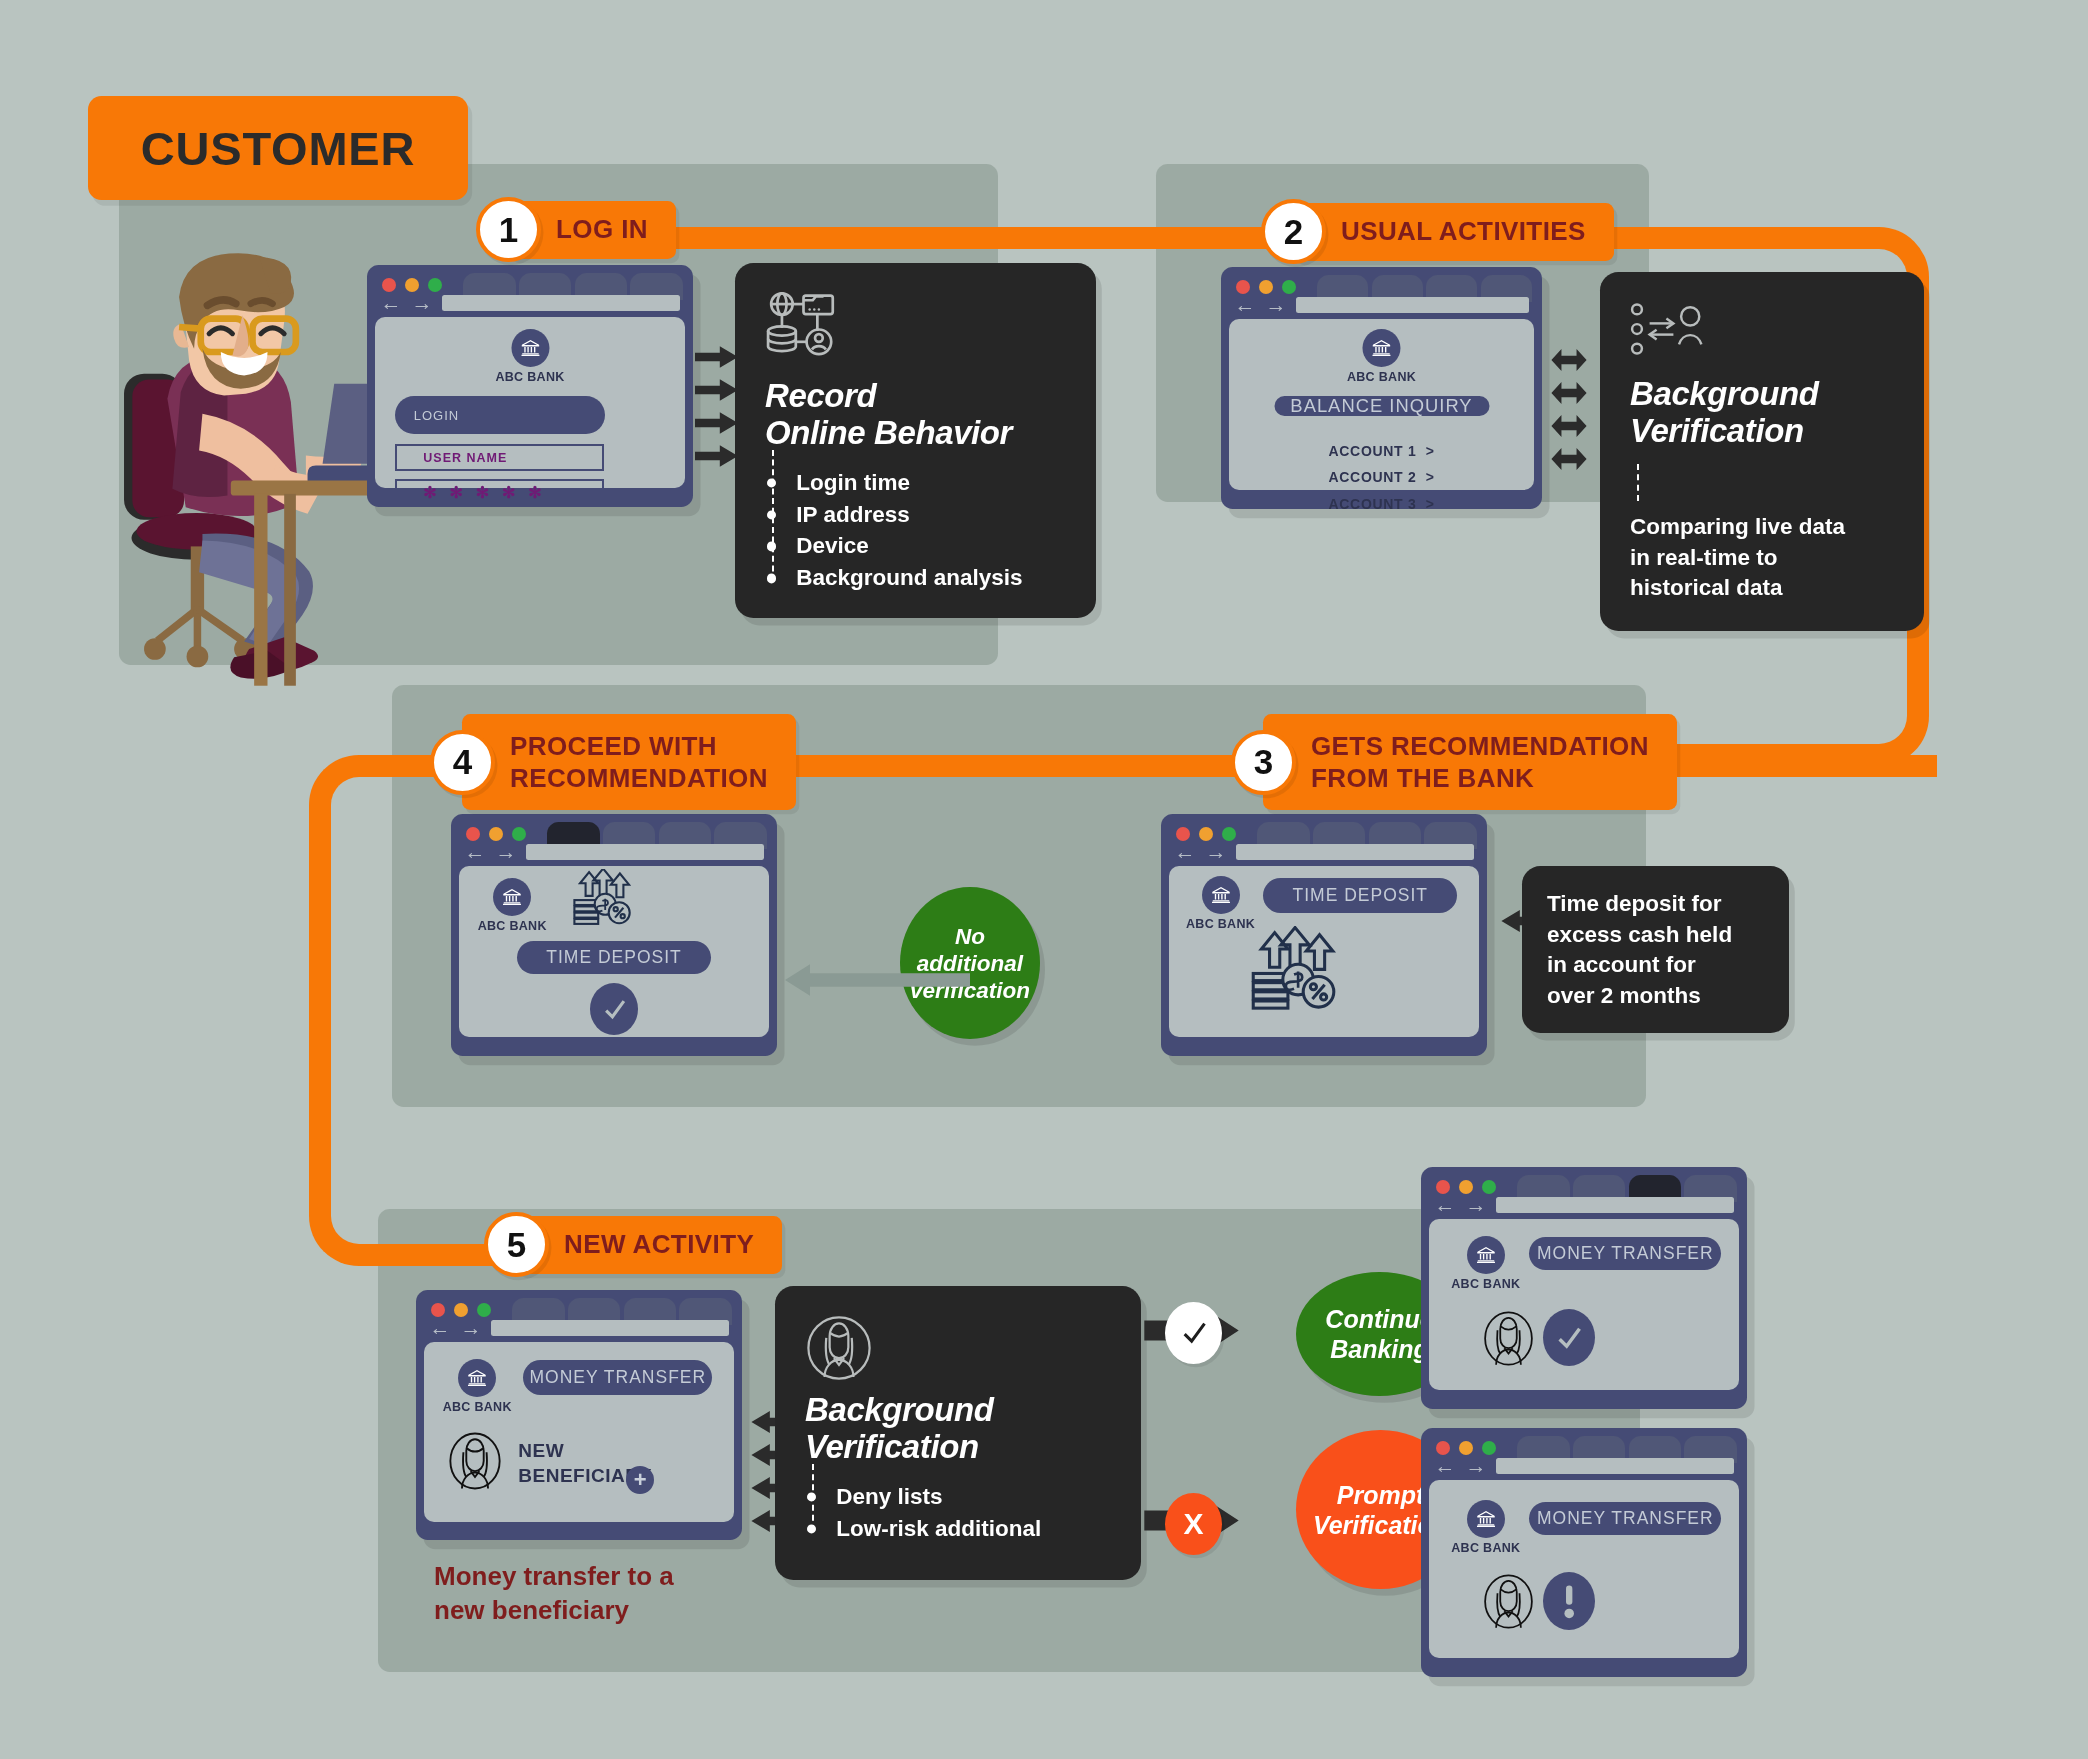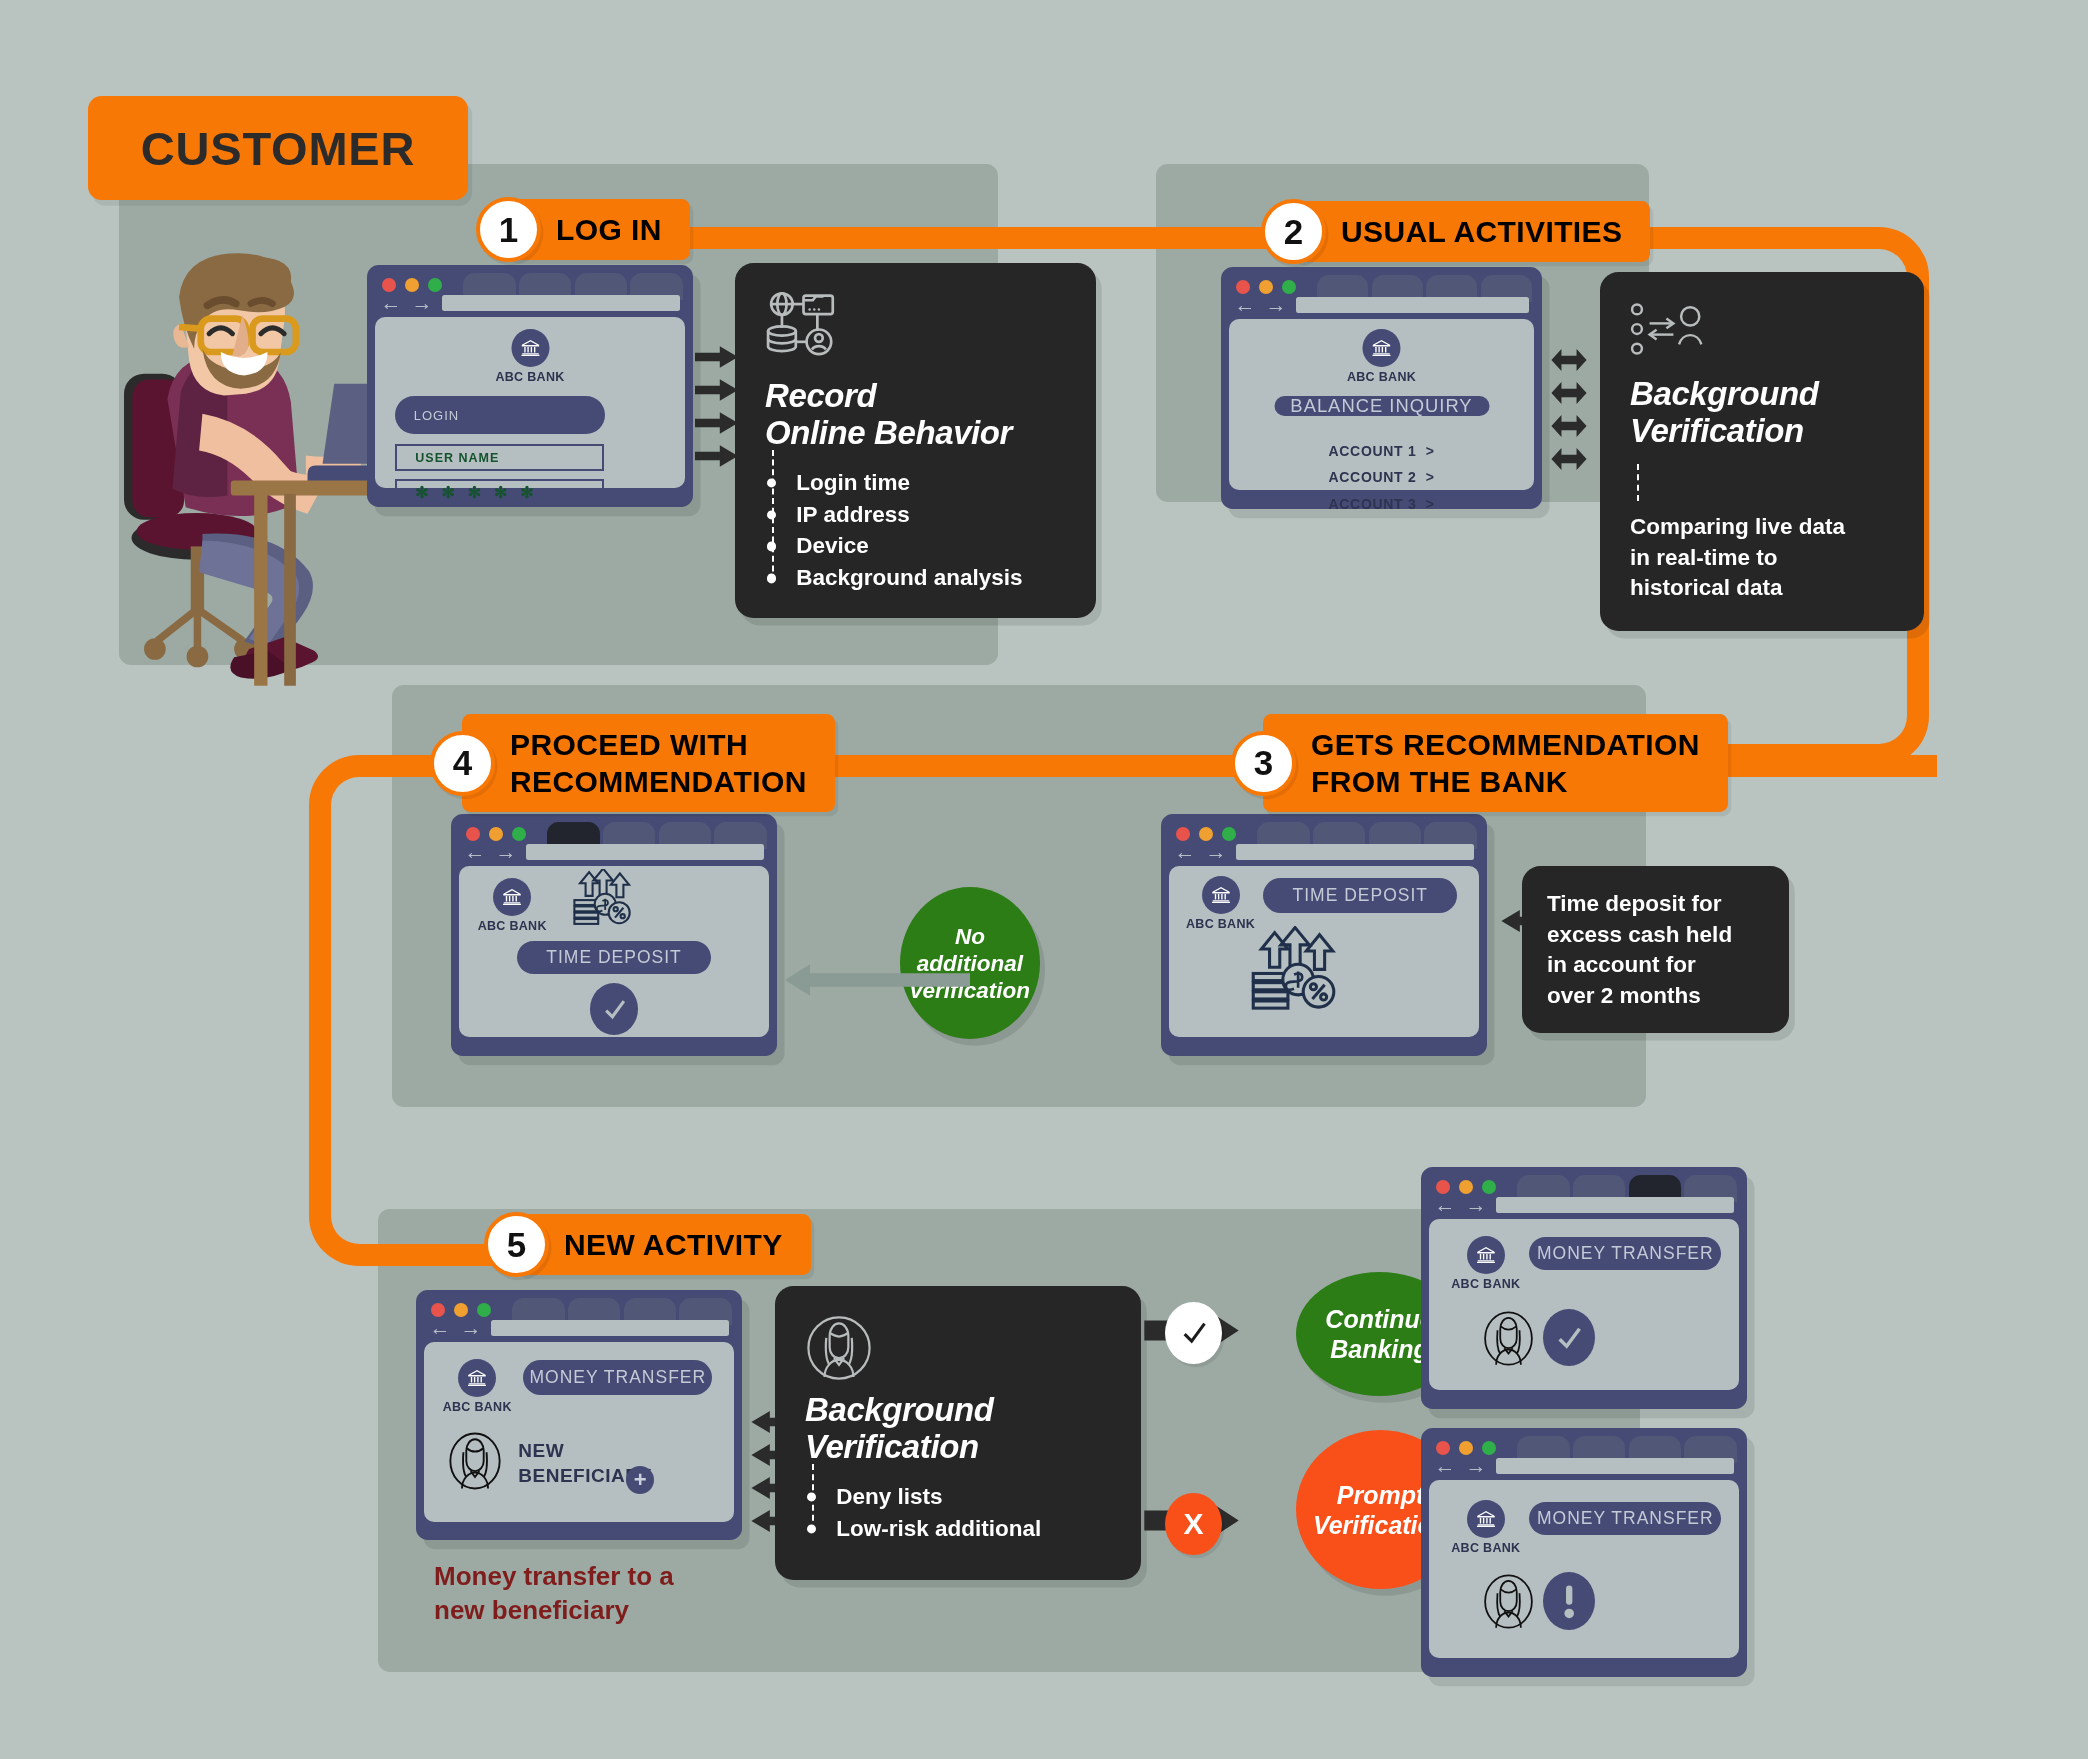--- a/index.html
+++ b/index.html
@@ -45,21 +45,21 @@
     font-size:35px; font-weight:bold; color:#111;
     position:relative; z-index:3;
     box-shadow:2.5px 3.3px 0 rgba(0,0,0,.08);
   }
   .step-bar {
     background:#f87806; margin-left:-33px; padding:11.7px 28px 11.7px 48px;
     border-radius:8.3px; display:flex; align-items:center;
     min-height:58px; box-shadow:3.3px 4.2px 0 rgba(0,0,0,.07);
   }
   .step-bar span {
-    font-size:30px; font-weight:bold; color:#000000; letter-spacing:0.4px;
+    font-size:26px; font-weight:bold; color:#7f1d1d; letter-spacing:0.4px;
     line-height:1.25; white-space:pre-line;
   }
 
   
   .win {
     position:absolute; background:#454b75; border-radius:11.7px;
     box-shadow:7.5px 9.2px 0 rgba(0,0,0,.10);
     padding:0; overflow:hidden;
   }
   .win .chrome { position:relative; height:52px; }
@@ -84,22 +84,22 @@
   }
   .bank-name { font-size:12.5px; font-weight:bold; color:#2e3350; letter-spacing:0.3px; }
 
   .pill {
     background:#454b75; border-radius:33px; color:#c4cbd6;
     display:flex; align-items:center; justify-content:center;
     font-size:22px; letter-spacing:1px;
   }
   .field {
     border:2.1px solid #454b75; background:transparent;
-    display:flex; align-items:center; padding-left:18px;
-    font-size:12.5px; font-weight:bold; color:#14532d; letter-spacing:1px;
+    display:flex; align-items:center; padding-left:26px;
+    font-size:12.5px; font-weight:bold; color:#701a75; letter-spacing:1px;
   }
   .acct {
     font-size:14px; font-weight:bold; color:#2e3350; letter-spacing:0.7px;
     text-align:center;
   }
 
   
   .card {
     position:absolute; background:#262626; border-radius:18.4px;
     box-shadow:5.8px 7.5px 0 rgba(0,0,0,.10);

